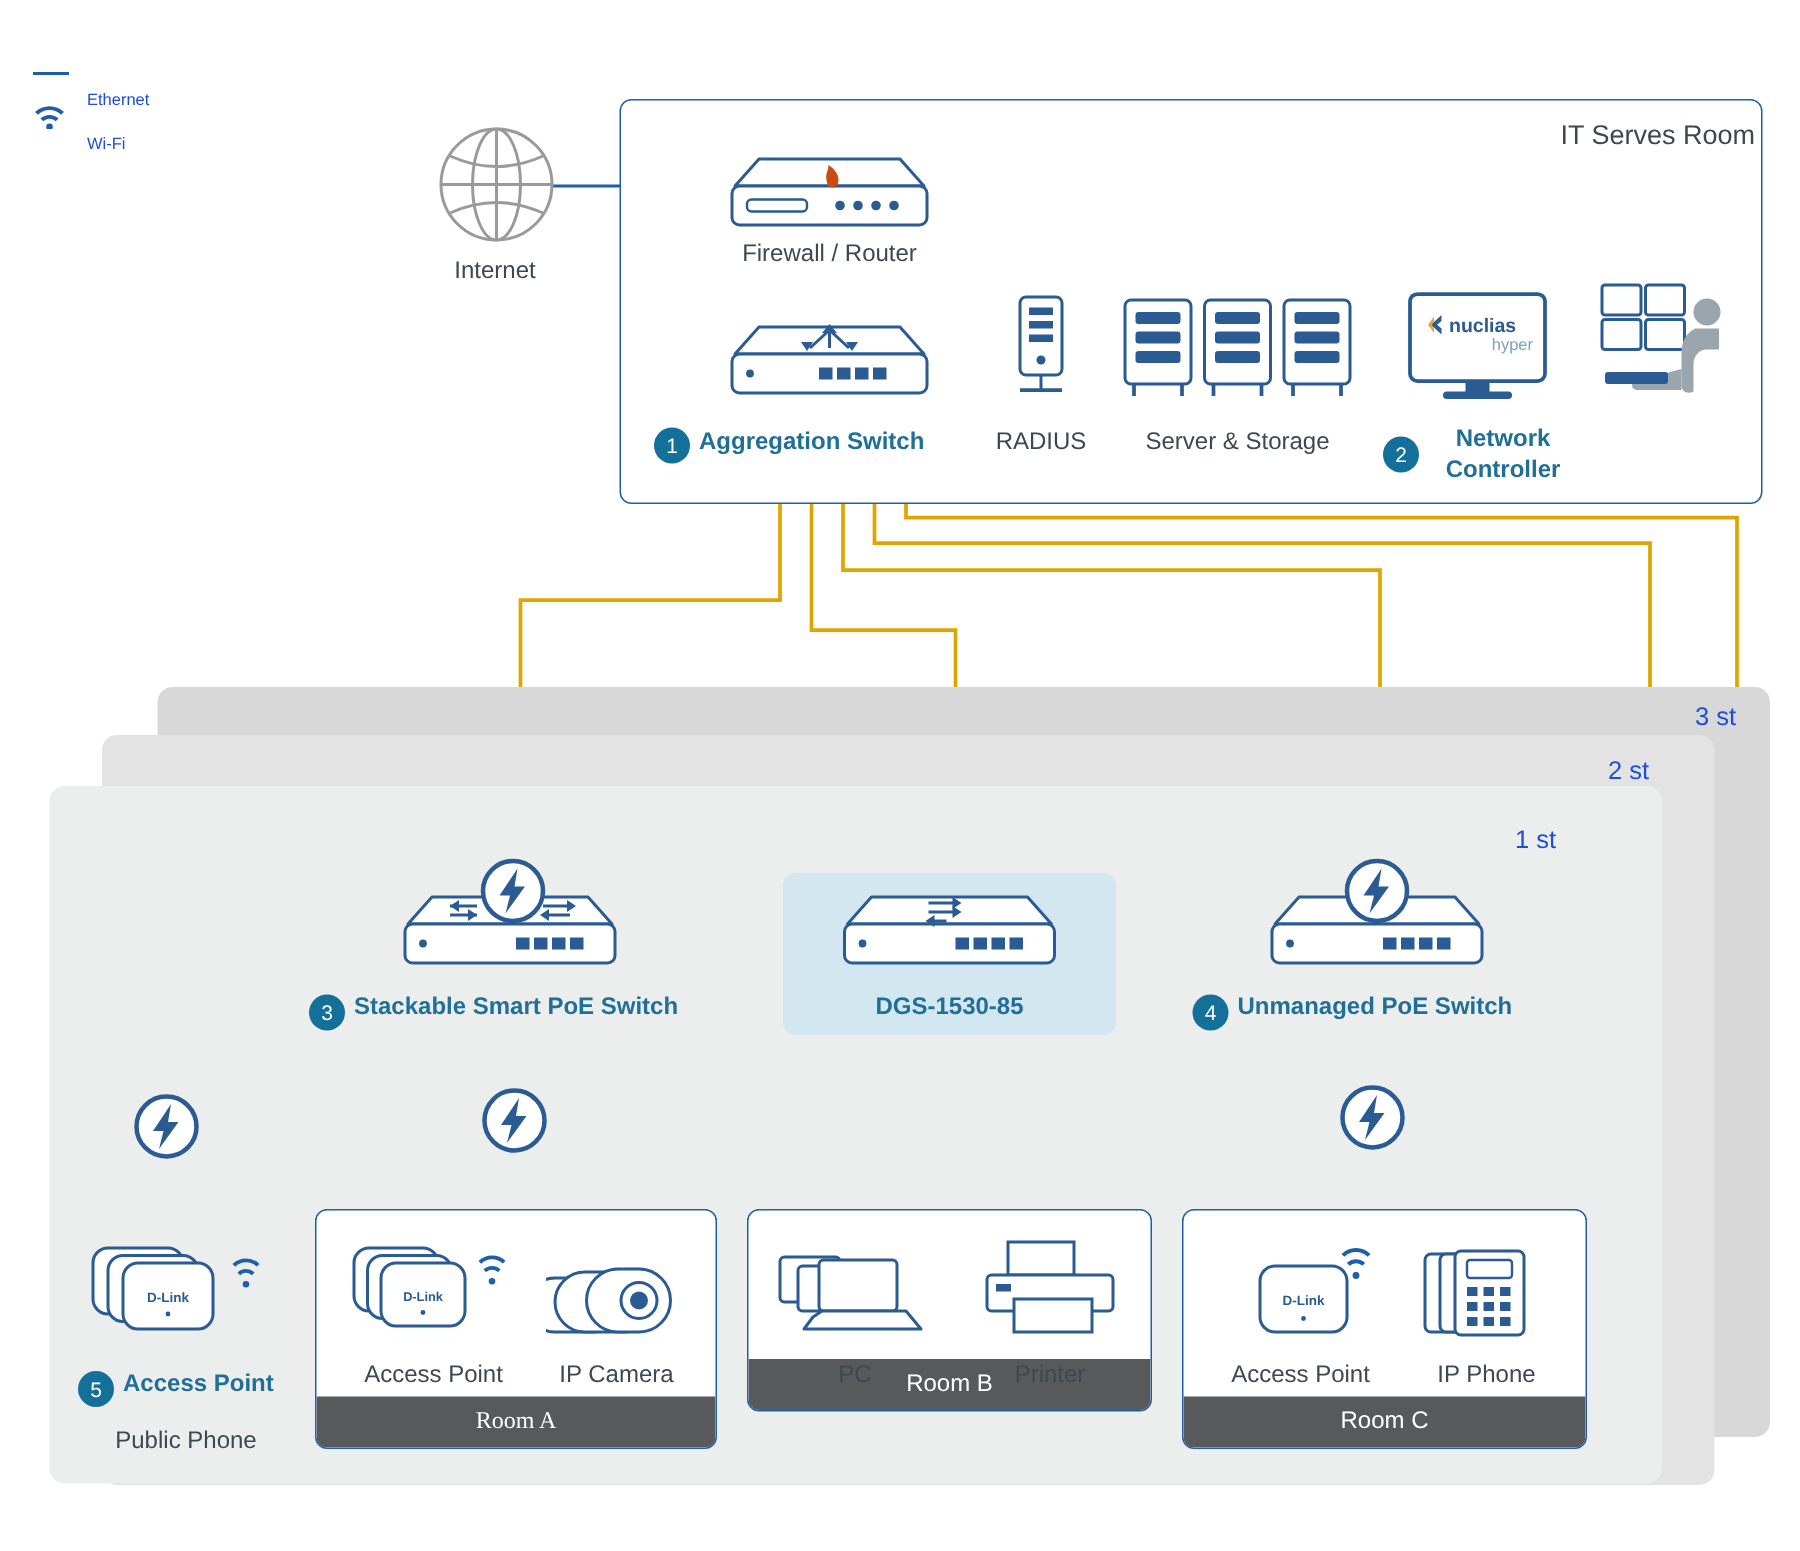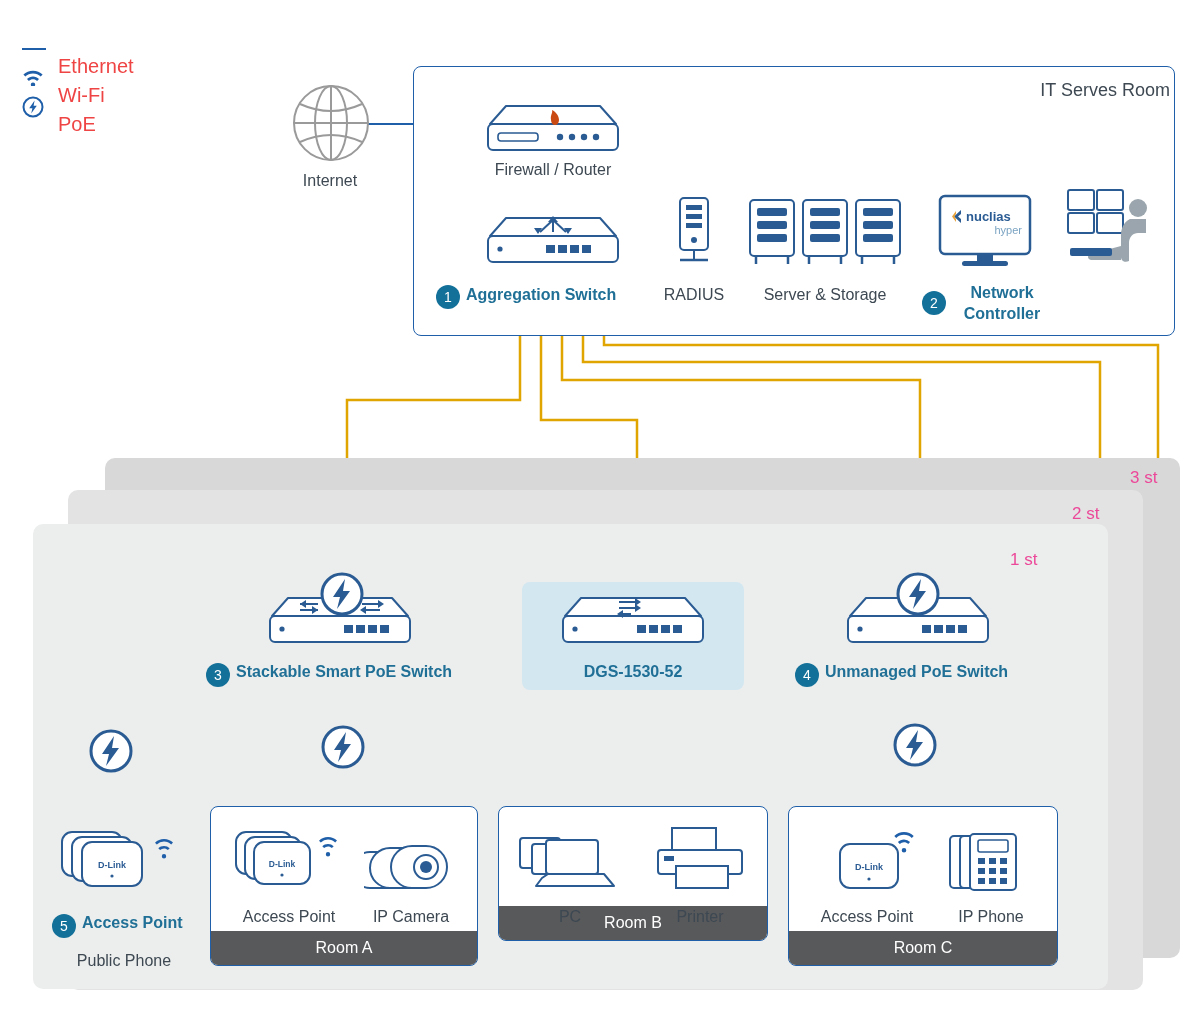--- a/index.html
+++ b/index.html
@@ -9,47 +9,47 @@
     color:#3d4852;
     overflow:hidden;
   }
   .abs{position:absolute;}
   svg.layer{position:absolute;left:0;top:0;width:1200px;height:1034px;pointer-events:none;}
 
   
   #legend{left:22px;top:34px;width:190px;}
   .legend-row{display:flex;align-items:center;height:29px;}
   .legend-key{width:36px;display:flex;align-items:center;justify-content:flex-start;}
-  .legend-label{font-size:20px;color:#ef4444;margin-top:36px;}
+  .legend-label{font-size:11px;color:#1d4ed8;margin-top:36px;}
   .line-eth{width:24px;height:2px;background:#1f5fa9;display:block;}
   .line-fib{width:24px;height:2px;background:#e0a500;display:block;}
 
   
   .it-room{
     left:413px;top:66px;width:760px;height:268px;
     border:1.5px solid #1f5fa9;border-radius:8px;background:#fff;
   }
   .it-room-title{
     position:absolute;right:30px;top:80px;font-size:18px;color:#3d4852;
   }
 
   .floor3{left:105px;top:458px;width:1075px;height:500px;background:#d8d8d8;border-radius:10px;}
   .floor2{left:68px;top:490px;width:1075px;height:500px;background:#e3e3e3;border-radius:10px;}
   .floor1{left:33px;top:524px;width:1075px;height:465px;background:#eceeed;border-radius:10px;}
-  .floor-label{position:absolute;font-size:17px;color:#ec4899;}
+  .floor-label{position:absolute;font-size:17px;color:#1d4ed8;}
 
   .room{
     position:absolute;border:1.5px solid #1f5fa9;border-radius:8px;background:#fff;
     box-sizing:border-box;overflow:hidden;
   }
   .room-bar{
     position:absolute;left:0;right:0;bottom:0;height:34px;background:#58595b;
     color:#fff;font-size:16px;display:flex;align-items:center;justify-content:center;
   }
-  .room-a{left:210px;top:806px;width:268px;height:160px;}
+  .room-a{left:210px;top:806px;width:268px;height:160px;font-family:Liberation Serif, serif;}
   .room-b{left:498px;top:806px;width:270px;height:135px;}
   .room-c{left:788px;top:806px;width:270px;height:160px;}
 
   .dgs-box{
     left:522px;top:582px;width:222px;height:108px;background:#d3e7f0;border-radius:8px;
   }
 
   
   .cap{position:absolute;font-size:16px;color:#3d4852;text-align:center;}
   .cap-blue{color:#1f6f96;font-weight:bold;}
@@ -98,29 +98,20 @@
       <svg width="22" height="17" viewBox="0 0 22 17">
           <g fill="#1f5fa9">
         <path d="M11 13.4a2.2 2.2 0 1 0 0 4.4 2.2 2.2 0 0 0 0-4.4z"></path>
         <path d="M11 7.6c-2.3 0-4.4.9-6 2.4l1.9 1.9c1.1-1 2.5-1.7 4.1-1.7s3 .6 4.1 1.7l1.9-1.9c-1.6-1.5-3.7-2.4-6-2.4z"></path>
         <path d="M11 1.8C7.3 1.8 3.9 3.2 1.4 5.6l1.9 1.9C5.3 5.6 8 4.4 11 4.4s5.7 1.2 7.7 3.1l1.9-1.9C18.1 3.2 14.7 1.8 11 1.8z"></path>
       </g>
         </svg>
     </span>
     <span class="legend-label">Wi-Fi</span>
   </div>
-  <div class="legend-row">
-    <span class="legend-key">
-      <svg width="22" height="22" viewBox="0 0 22 22">
-        <circle cx="11" cy="11" r="9.5" fill="none" stroke="#1f5fa9" stroke-width="2"></circle>
-        <path d="M12.6 4.5 L7.2 12.2 L10.4 12.2 L9.2 17.5 L14.8 9.8 L11.6 9.8 Z" fill="#1f5fa9"></path>
-      </svg>
-    </span>
-    <span class="legend-label">PoE</span>
-  </div>
 </div>
 
 <div class="abs it-room"></div>
 <div class="it-room-title">IT Serves Room</div>
 
 <div class="abs dev" style="left:292px;top:84px;">
   <svg width="78" height="78" viewBox="0 0 78 78">
     <circle cx="39" cy="39" r="37" fill="none" stroke="#9a9a9a" stroke-width="2"></circle>
     <ellipse cx="39" cy="39" rx="16" ry="37" fill="none" stroke="#9a9a9a" stroke-width="2"></ellipse>
     <line x1="2" y1="39" x2="76" y2="39" stroke="#9a9a9a" stroke-width="2"></line>
@@ -311,21 +302,21 @@
     <g stroke="#2a5b93" stroke-width="2" fill="none">
       <path d="M66 14 h18"></path>
         <path d="M66 20 h18"></path>
         <path d="M66 26 h12"></path>
     </g>
     <path d="M88 14 l-6 -4 v8z" fill="#2a5b93"></path>
     <path d="M88 20 l-6 -4 v8z" fill="#2a5b93"></path>
     <path d="M64 26 l6 -4 v8z" fill="#2a5b93"></path>
   </svg>
 </div>
-<div class="cap cap-blue" style="left:533px;top:663px;width:200px;">DGS-1530-52</div>
+<div class="cap cap-blue" style="left:533px;top:663px;width:200px;">DGS-1530-85</div>
 
 <div class="abs dev" style="left:838px;top:588px;">
   <svg width="160" height="64" viewBox="0 0 160 64">
     <path d="M12 28 L28 10 L132 10 L148 28 Z" fill="#fff" stroke="#2a5b93" stroke-width="2" stroke-linejoin="round"></path>
     <rect x="10" y="28" width="140" height="26" rx="5" fill="#fff" stroke="#2a5b93" stroke-width="2"></rect>
     <circle cx="22" cy="41" r="2.6" fill="#2a5b93"></circle>
     <g fill="#2a5b93">
       <rect x="84" y="37" width="9" height="8"></rect>
         <rect x="96" y="37" width="9" height="8"></rect>
       <rect x="108" y="37" width="9" height="8"></rect>

